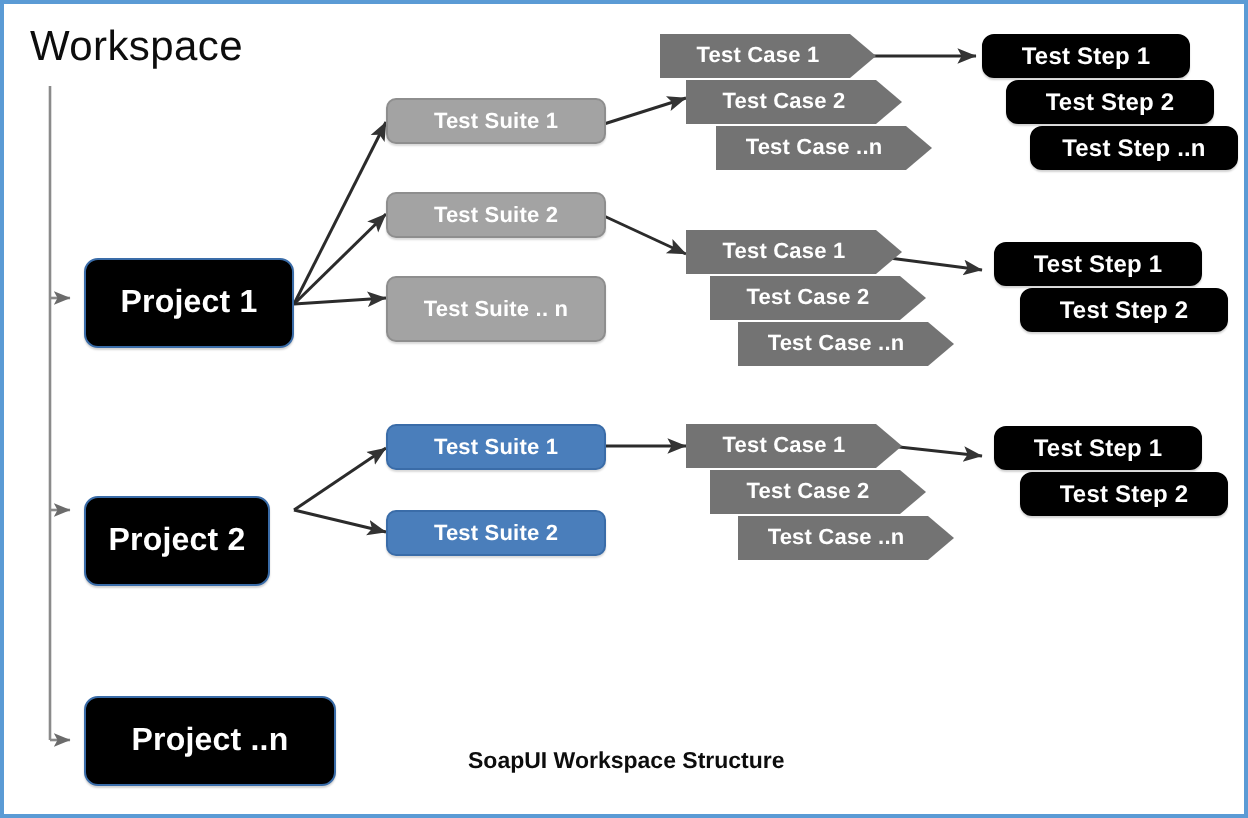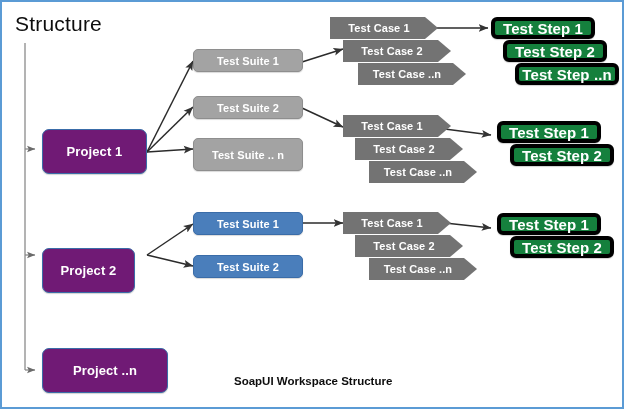--- a/index.html
+++ b/index.html
@@ -29,24 +29,24 @@
     display: flex;
     align-items: center;
     justify-content: center;
     box-sizing: border-box;
     color: #ffffff;
     font-weight: bold;
     white-space: nowrap;
     letter-spacing: 0.1px;
   }
   .project-node {
-    background: #701a75;
+    background: #000000;
     border: 1px solid #3a6ca8;
     border-radius: 7px;
-    font-size: 13px;
+    font-size: 16px;
     box-shadow: 0 1px 1px rgba(0,0,0,0.18);
   }
   .suite-node-gray {
     background: #a3a3a3;
     border: 1px solid #8e8e8e;
     border-radius: 5px;
     font-size: 11px;
     box-shadow: 0 1px 1px rgba(0,0,0,0.15);
   }
   .suite-node-blue {
@@ -57,24 +57,24 @@
     box-shadow: 0 1px 1px rgba(0,0,0,0.15);
   }
   .case-node {
     background: #737373;
     font-size: 11px;
     padding-right: 10px;
     clip-path: polygon(0% 0%, calc(100% - 13px) 0%, 100% 50%, calc(100% - 13px) 100%, 0% 100%);
     filter: drop-shadow(0 1px 1px rgba(0,0,0,0.22));
   }
   .step-node {
-    background: #15803d;
-    border: 4px solid #000000;
+    background: #000000;
+    border: 7px solid #000000;
     border-radius: 6px;
-    font-size: 15px;
+    font-size: 12px;
     box-shadow: 0 1px 1px rgba(0,0,0,0.18);
   }
   #workspace-title {
     position: absolute;
     left: 13px;
     top: 10px;
     font-size: 21px;
     font-weight: normal;
     color: #0d0d0d;
     letter-spacing: 0.2px;
@@ -86,21 +86,21 @@
     font-size: 11.5px;
     font-weight: bold;
     color: #0d0d0d;
   }
 </style>
 </head>
 <body>
 
 <div id="canvas">
 
-  <div id="workspace-title">Structure</div>
+  <div id="workspace-title">Workspace</div>
 
   <svg id="svg-layer" viewBox="0 0 624 409">
     <defs>
       <marker id="arw" markerWidth="7" markerHeight="7" refX="6.2" refY="3" orient="auto" markerUnits="strokeWidth">
         <path d="M0,0.4 L6.4,3 L0,5.6 L1.4,3 Z" fill="#333333"></path>
       </marker>
       <marker id="arw-gray" markerWidth="7" markerHeight="7" refX="6.2" refY="3" orient="auto" markerUnits="strokeWidth">
         <path d="M0,0.4 L6.4,3 L0,5.6 L1.4,3 Z" fill="#6b6b6b"></path>
       </marker>
     </defs>

